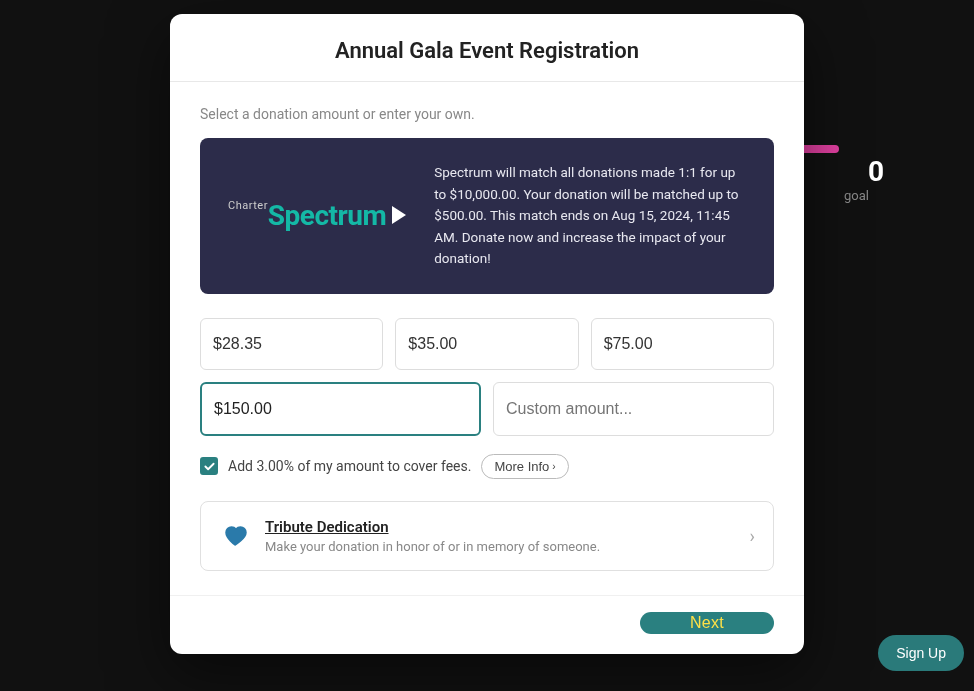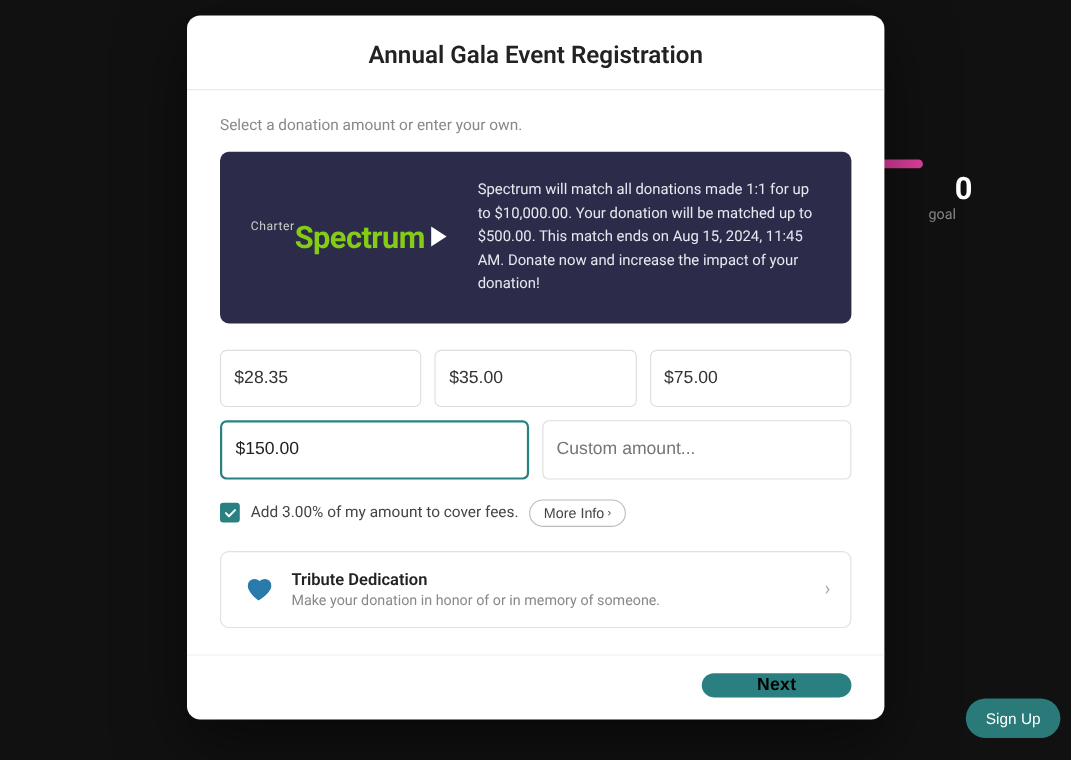--- a/index.html
+++ b/index.html
@@ -140,21 +140,21 @@
 
     .spectrum-charter {
       font-size: 11px;
       color: #ccc;
       letter-spacing: 0.5px;
     }
 
     .spectrum-name {
       font-size: 28px;
       font-weight: 700;
-      color: #84cc16;
+      color: #14b8a6;
       letter-spacing: -0.5px;
       display: flex;
       align-items: center;
       gap: 2px;
     }
 
     .spectrum-arrow {
       display: inline-block;
       width: 0;
       height: 0;
@@ -284,20 +284,21 @@
 
     .tribute-text {
       flex: 1;
     }
 
     .tribute-title {
       font-size: 15px;
       font-weight: 600;
       color: #222;
       margin-bottom: 3px;
+      text-decoration: underline;
     }
 
     .tribute-desc {
       font-size: 13px;
       color: #888;
     }
 
     .tribute-chevron {
       color: #aaa;
       font-size: 18px;
@@ -306,26 +307,26 @@
     
     .modal-footer {
       padding: 16px 30px 20px;
       display: flex;
       justify-content: flex-end;
       border-top: 1px solid #f0f0f0;
     }
 
     .next-btn {
       background: #2a8080;
-      color: #000000;
+      color: #fde047;
       border: none;
       border-radius: 24px;
       padding: 2px 50px;
       font-size: 16px;
-      font-weight: 700;
+      font-weight: 400;
       cursor: pointer;
       letter-spacing: 0.3px;
     }
   </style>
 </head>
 <body>
 
 <div class="bg-content">
   <div class="bg-pink-bar"></div>
   <div class="bg-number">0</div>

